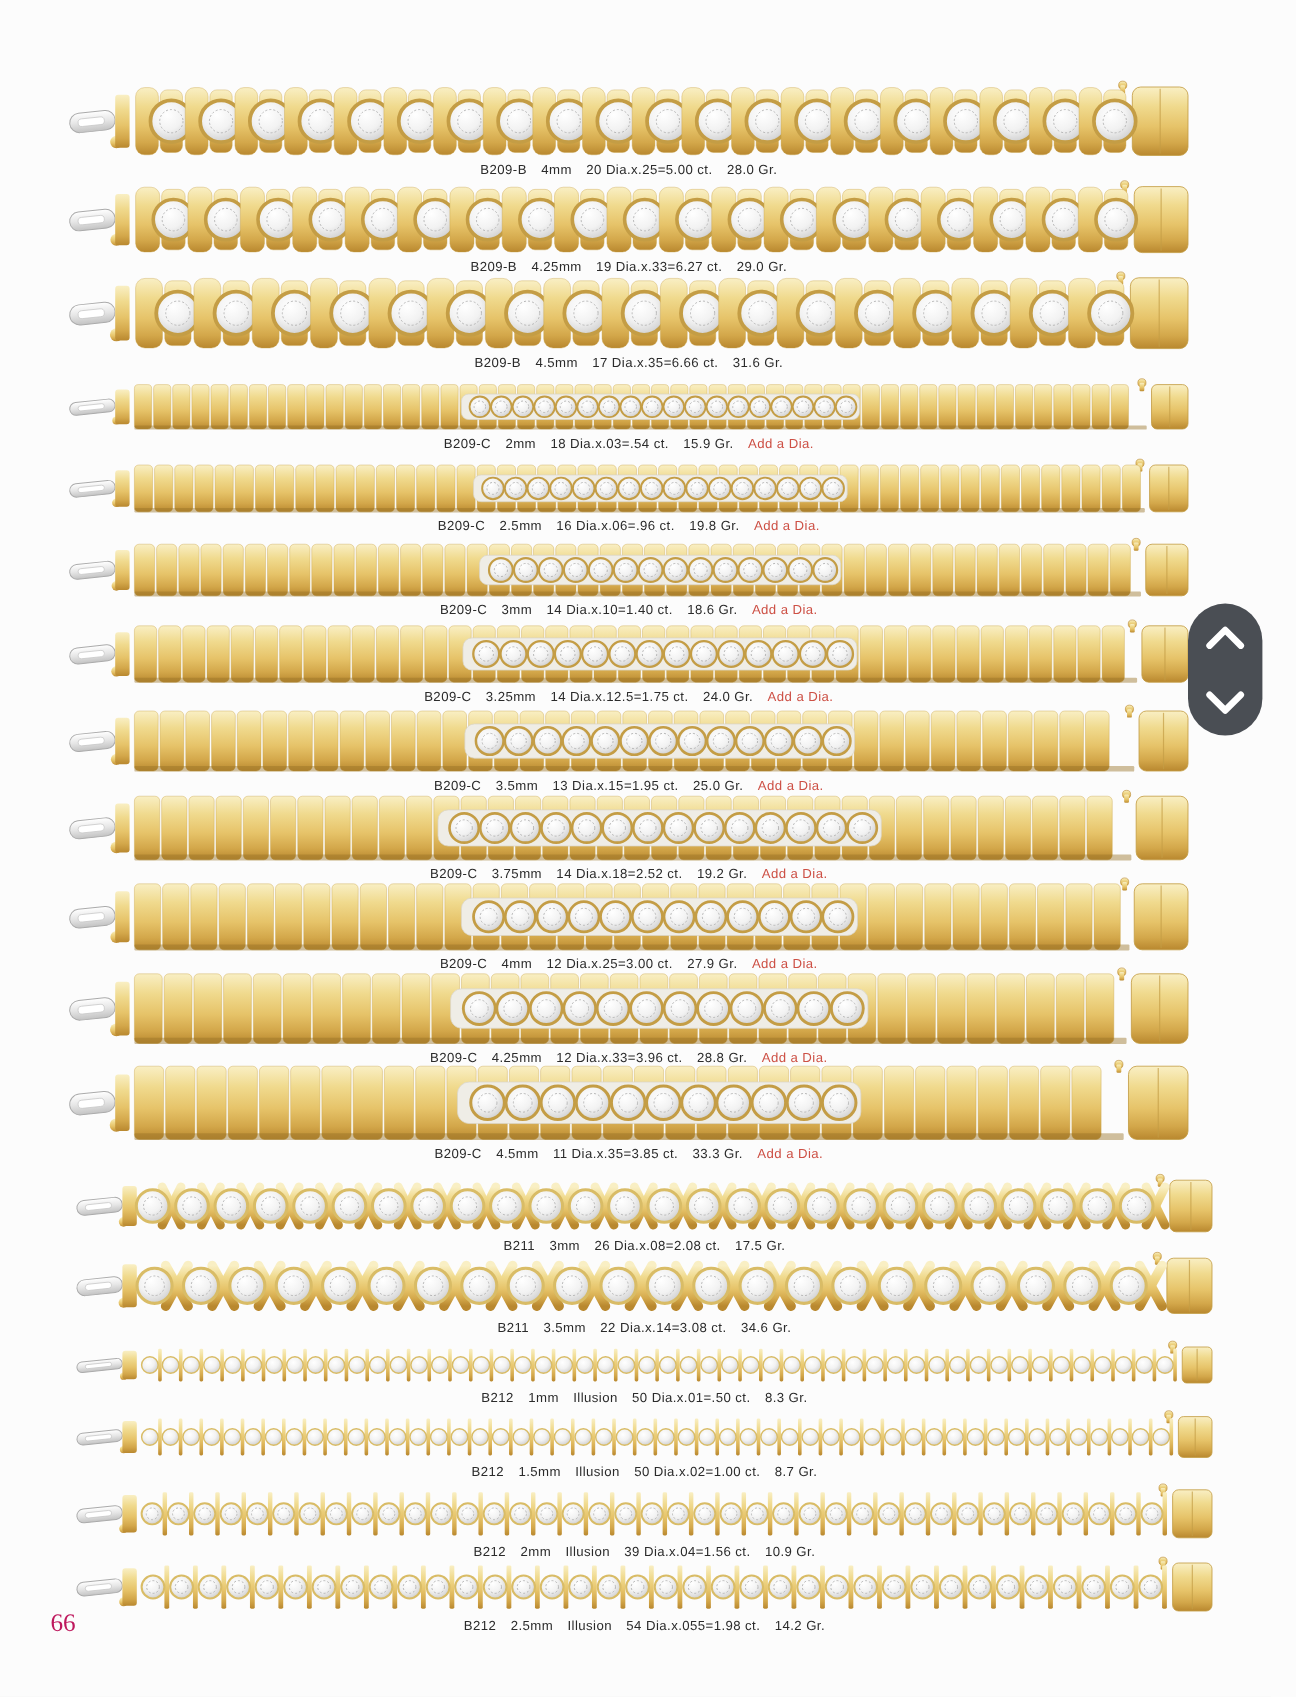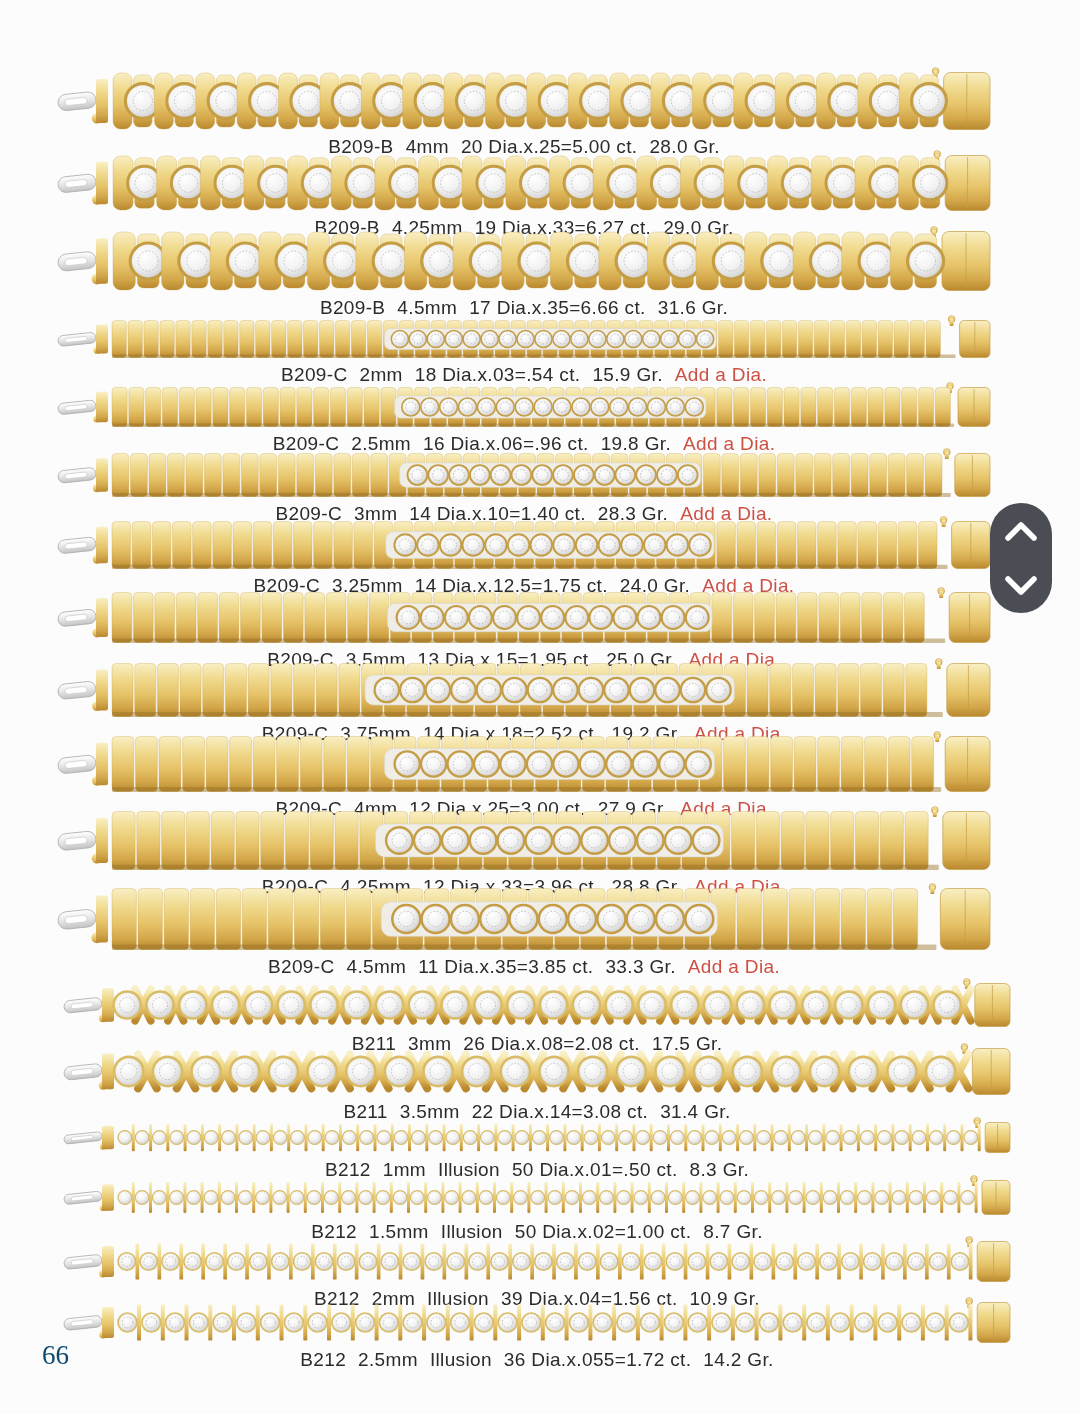--- a/index.html
+++ b/index.html
@@ -7,38 +7,38 @@
   .page {
     position:relative; width:1080px; height:1414px;
     background:var(--bg,#fcfcfc); overflow:hidden;
     font-family:"Liberation Sans", sans-serif;
   }
   .product-row { position:absolute; }
   .bracelet { position:relative; }
   .bracelet svg { display:block; overflow:visible; }
   .caption {
     margin-top:6px; display:flex; justify-content:center; align-items:flex-end;
-    gap:12px; font-size:19px; letter-spacing:0.35px; color:var(--ink,#2b2b2b);
+    gap:12px; font-size:11px; letter-spacing:0.35px; color:var(--ink,#2b2b2b);
     white-space:nowrap;
   }
   .caption .red { color:var(--red,#cd5045); }
   .scroll-widget {
     position:absolute; left:990px; top:503px; width:62px; height:110px;
     background:var(--widget-bg,#4a4e54); border-radius:31px;
     display:flex; flex-direction:column; justify-content:space-between;
     align-items:center; padding:16px 0; z-index:10;
   }
   .scroll-btn {
     background:transparent; border:none; cursor:pointer; display:block;
     width:38px; height:24px; padding:0;
   }
   .scroll-btn svg { display:block; margin:0 auto; }
   .page-number {
     position:absolute; left:42px; top:1340px;
-    font-family:"Liberation Serif", serif; font-size:27px; color:#0c4a6e;
+    font-family:"Liberation Serif", serif; font-size:21px; color:#be185d;
   }
 </style>
 </head>
 <body>
 
 <div class="page">
 
   
   <svg width="0" height="0" aria-hidden="true">
     <defs>
@@ -670,21 +670,21 @@
             <circle cx="610.9" cy="22.0" r="5.5" fill="none" stroke="#b5b5b5" stroke-width="0.8" stroke-dasharray="1.7 1.7"></circle>
             <circle cx="631.7" cy="22.0" r="9.9" fill="url(#gDia)" stroke="#c49d45" stroke-width="1.8"></circle>
             <circle cx="631.7" cy="22.0" r="5.5" fill="none" stroke="#b5b5b5" stroke-width="0.8" stroke-dasharray="1.7 1.7"></circle>
           </svg>
         </div>
       <div class="caption">
         <span>B209-C</span>
         <span>3mm</span>
 
         <span>14 Dia.x.10=1.40 ct.</span>
-        <span>28.3 Gr.</span>
+        <span>18.6 Gr.</span>
         <span class="red">Add a Dia.</span>
       </div>
     </section>
       <section class="product-row" style="top: 521px; left: 56px; width: 936px;">
       <div class="bracelet" style="height: 48px;">
           <svg width="936" height="48" viewBox="0 0 936 48">
             <g transform="rotate(-6 24 24)">
               <rect x="2.0" y="17.3" width="38.0" height="13.4" rx="6.7" fill="url(#gSilver)" stroke="#ababab" stroke-width="0.8"></rect>
               <rect x="9.0" y="21.4" width="22.0" height="5.3" rx="2.6" fill="#ffffff" stroke="#c5c5c5" stroke-width="0.6"></rect>
             </g>
@@ -1432,21 +1432,21 @@
             <line x1="906.4" y1="6.6" x2="887.8" y2="40.4" stroke="url(#gGold)" stroke-width="8.0" stroke-linecap="round"></line>
             <circle cx="878.6" cy="23.5" r="14.6" fill="url(#gDia)" stroke="#d9bc66" stroke-width="2.6"></circle>
             <circle cx="878.6" cy="23.5" r="8.2" fill="none" stroke="#b5b5b5" stroke-width="0.8" stroke-dasharray="1.7 1.7"></circle>
           </svg>
         </div>
       <div class="caption">
         <span>B211</span>
         <span>3.5mm</span>
 
         <span>22 Dia.x.14=3.08 ct.</span>
-        <span>31.4 Gr.</span>
+        <span>34.6 Gr.</span>
 
       </div>
     </section>
       <section class="product-row" style="top: 1122px; left: 62px; width: 950px;">
       <div class="bracelet" style="height: 31px;">
           <svg width="950" height="31" viewBox="0 0 950 31">
             <g transform="rotate(-6 24 15.5)">
               <rect x="2.0" y="11.2" width="38.0" height="8.7" rx="4.3" fill="url(#gSilver)" stroke="#ababab" stroke-width="0.8"></rect>
               <rect x="9.0" y="13.8" width="22.0" height="3.4" rx="1.7" fill="#ffffff" stroke="#c5c5c5" stroke-width="0.6"></rect>
             </g>
@@ -1952,21 +1952,21 @@
             <circle cx="873.2" cy="20.5" r="5.3" fill="none" stroke="#b5b5b5" stroke-width="0.8" stroke-dasharray="1.7 1.7"></circle>
             <rect x="906.4" y="2.5" width="4.0" height="36.1" rx="1.2" fill="url(#gGold)"></rect>
             <circle cx="896.9" cy="20.5" r="9.5" fill="url(#gDia)" stroke="#d9bc66" stroke-width="1.7"></circle>
             <circle cx="896.9" cy="20.5" r="5.3" fill="none" stroke="#b5b5b5" stroke-width="0.8" stroke-dasharray="1.7 1.7"></circle>
           </svg>
         </div>
       <div class="caption">
         <span>B212</span>
         <span>2.5mm</span>
         <span>Illusion</span>
-        <span>36 Dia.x.055=1.72 ct.</span>
+        <span>54 Dia.x.055=1.98 ct.</span>
         <span>14.2 Gr.</span>
 
       </div>
     </section>
     </main>
 
   
 
   <div class="scroll-widget">
     <button class="scroll-btn" title="scroll up">

